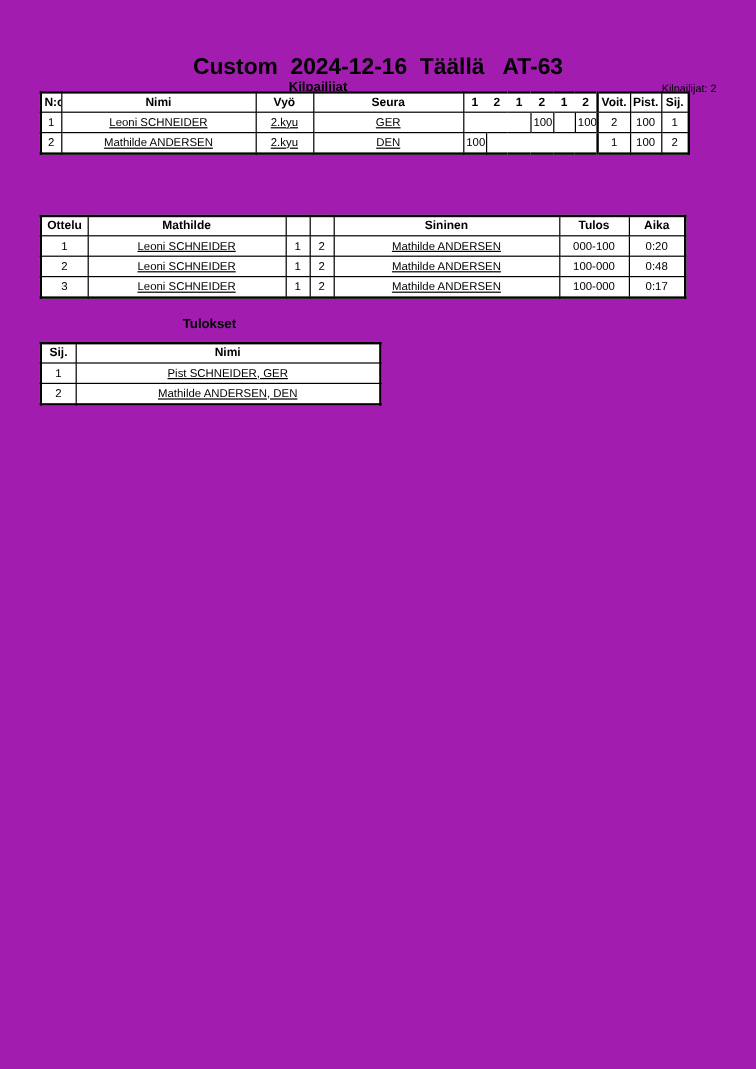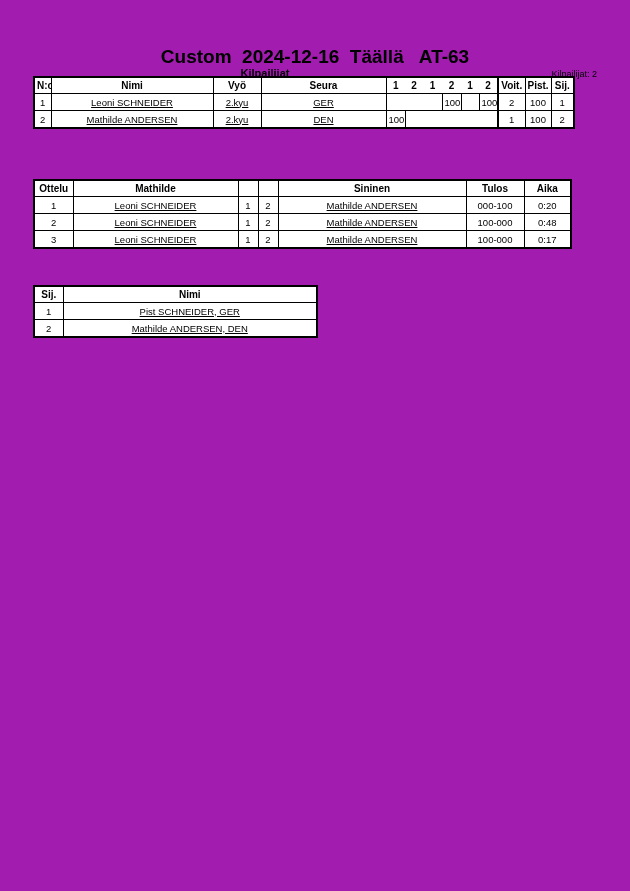--- a/index.html
+++ b/index.html
@@ -204,20 +204,21 @@
         <td class="l b">Leoni SCHNEIDER</td>
         <td>1</td>
         <td>2</td>
         <td class="l">Mathilde ANDERSEN</td>
         <td>100-000</td>
         <td>0:17</td>
       </tr>
     </tbody>
   </table>
 
+  <div class="section-title tulokset-title">Tulokset</div>
 
   <table class="tbl results-table">
     <colgroup>
       <col style="width:29px">
         <col style="width:254px">
     </colgroup>
     <thead>
       <tr>
         <th>Sij.</th>
         <th>Nimi</th>

